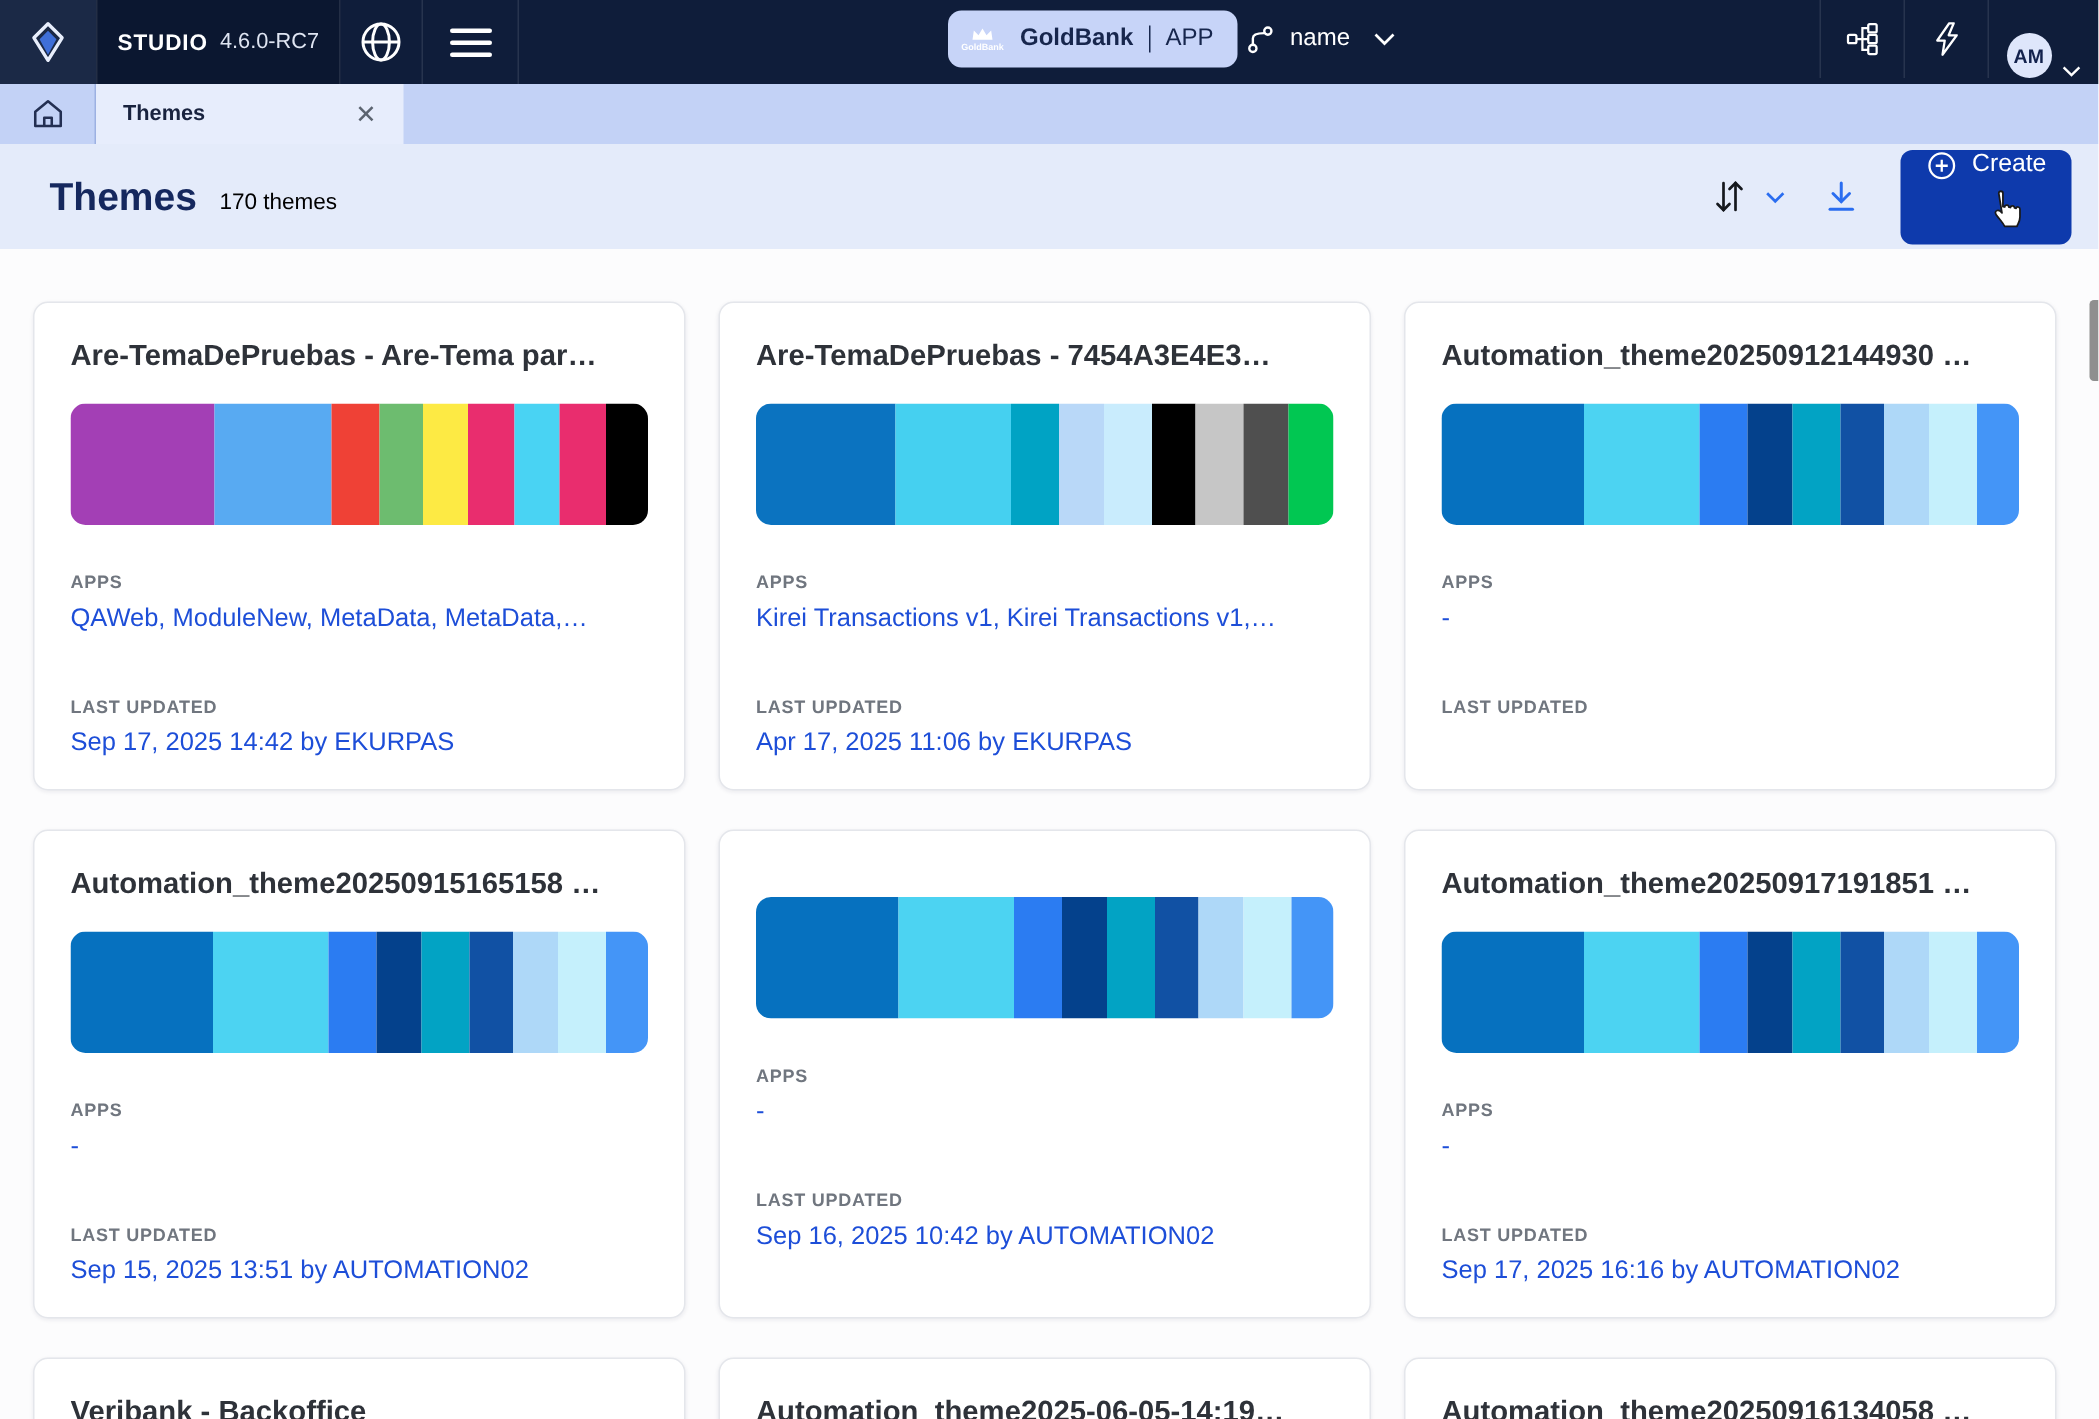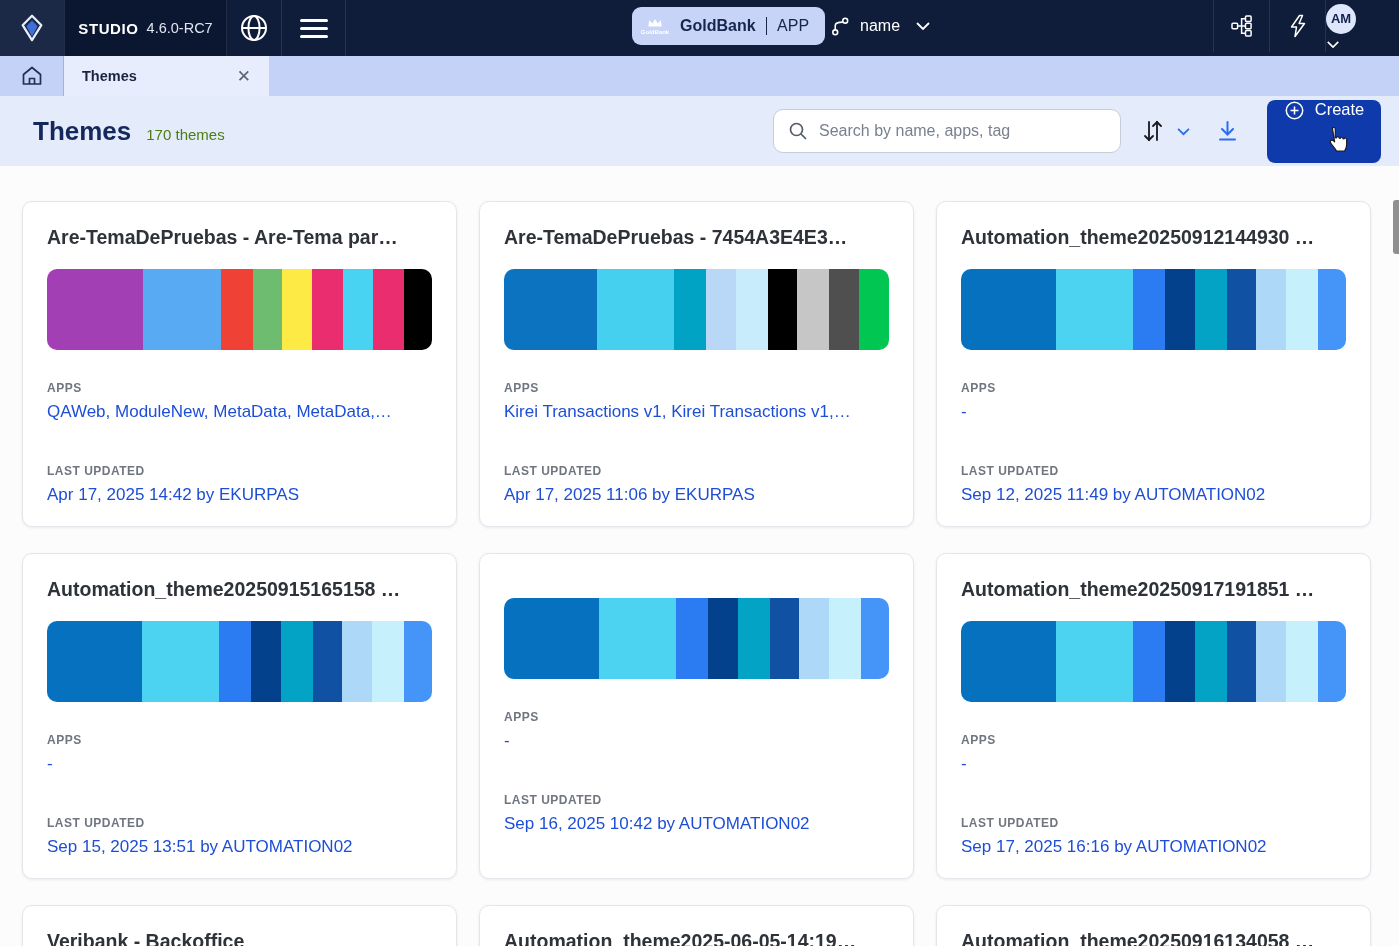--- a/index.html
+++ b/index.html
@@ -25,37 +25,37 @@
   .chip-logo .chip-word { font-size:6px; color:#fff; font-weight:bold; margin-top:1px; }
   .chip-name { font-size:16px; font-weight:600; color:#17264d; }
   .chip-div { width:1.5px; height:18px; background:#17264d; }
   .chip-suffix { font-size:16px; color:#17264d; }
 
   .branch-ctl { position:absolute; left:830px; top:0; height:52px; display:flex; align-items:center; gap:9px; cursor:pointer; }
   .branch-name { font-size:16px; color:#fff; }
 
   .nav-right { position:absolute; right:0; top:0; height:52px; display:flex; align-items:stretch; }
   .nav-right .nav-sec { width:56px; border-left:1px solid rgba(255,255,255,.10); cursor:pointer; }
-  .nav-user { width:74px !important; display:flex; align-items:flex-start; justify-content:center; gap:6px;flex-direction:column; }
+  .nav-user { width:74px !important; display:flex; align-items:flex-end; justify-content:center; gap:6px; }
   .avatar { width:30px; height:30px; border-radius:50%; background:#dee6fb; color:#13224d;
             font-size:13px; font-weight:bold; display:flex; align-items:center; justify-content:center; }
 
   
   .tabbar { height:40px; background:#c3d2f6; display:flex; align-items:stretch; }
   .tab-home { width:64px; display:flex; align-items:center; justify-content:center;
               border-right:1px solid #9db1e2; cursor:pointer; }
   .tab-active { width:205px; background:#e7edfc; display:flex; align-items:center;
                 padding:0 14px 0 18px; cursor:pointer; }
   .tab-label { font-size:14.5px; font-weight:bold; color:#19233f; flex:1; }
   .tab-close { color:#5c6470; font-size:17px; line-height:1; cursor:pointer; padding:2px 4px; }
 
   
   .pagehead { height:70px; background:#e4ebfa; display:flex; align-items:center; padding:0 18px 0 33px; }
   .ph-title { font-size:26px; font-weight:800; color:#15285e; }
-  .ph-count { font-size:15px; color:#4d7c0f; margin-left:15px; margin-top:6px; }
+  .ph-count { font-size:15px; color:#000000; margin-left:15px; margin-top:6px; }
   .ph-right { margin-left:auto; display:flex; align-items:center; }
   .searchbox { width:348px; height:44px; background:#fff; border:1px solid #c8ccd6; border-radius:10px;
                display:flex; align-items:center; padding:0 14px; gap:11px; }
   .searchbox input { border:none; outline:none; flex:1; font-size:16px; color:#333;
                      font-family:"Liberation Sans", sans-serif; background:transparent; }
   .searchbox input::placeholder { color:#79808e; }
   .sort-group { display:flex; align-items:center; gap:12px; margin-left:21px; cursor:pointer; }
   .dl-btn { margin-left:25px; cursor:pointer; display:flex; align-items:center; }
   .create-btn { margin-left:28px; width:114px; height:63px; background:#0e3aac; border:none; border-radius:8px;
                 color:#fff; font-size:16.5px; font-family:"Liberation Sans", sans-serif;
@@ -186,29 +186,20 @@
     <span class="tab-label">Themes</span>
     <span class="tab-close">✕</span>
   </div>
 </div>
 
 <div class="pagehead">
   <span class="ph-title">Themes</span>
   <span class="ph-count">170 themes</span>
 
   <div class="ph-right">
-    <div class="searchbox">
-      <span>
-        <svg width="20" height="20" viewBox="0 0 20 20" fill="none" stroke="#535b68" stroke-width="1.7">
-          <circle cx="8.5" cy="8.5" r="6"></circle>
-          <line x1="13" y1="13" x2="18" y2="18"></line>
-        </svg>
-      </span>
-      <input type="text" placeholder="Search by name, apps, tag" style="">
-    </div>
 
     <div class="sort-group">
       <span>
         <svg width="22" height="26" viewBox="0 0 22 26" fill="none" stroke="#15181d" stroke-width="1.8" stroke-linecap="round">
           <line x1="7" y1="4" x2="7" y2="22"></line>
           <polyline points="3,18 7,22 11,18"></polyline>
           <line x1="15" y1="22" x2="15" y2="4"></line>
           <polyline points="11,8 15,4 19,8"></polyline>
         </svg>
       </span>
@@ -257,21 +248,21 @@
           <div style="flex: 30 0 0px; background: rgb(73, 211, 243);"></div>
           <div style="flex: 32 0 0px; background: rgb(233, 45, 110);"></div>
           <div style="flex: 28 0 0px; background: rgb(0, 0, 0);"></div>
         </div>
       <div class="meta">
           <div class="meta-label">APPS</div>
         <div class="meta-value">QAWeb, ModuleNew, MetaData, MetaData,…</div>
         </div>
       <div class="meta">
           <div class="meta-label">LAST UPDATED</div>
-        <div class="meta-value">Apr 17, 2025 14:42 by EKURPAS</div>
+        <div class="meta-value">Sep 17, 2025 14:42 by EKURPAS</div>
         </div>
     </div>
 
     <div class="card">
       <div class="card-title">Are-TemaDePruebas - 7454A3E4E3…</div>
       <div class="strip">
           <div style="flex: 93 0 0px; background: rgb(11, 115, 192);"></div>
           <div style="flex: 78 0 0px; background: rgb(69, 208, 240);"></div>
           <div style="flex: 32 0 0px; background: rgb(0, 163, 196);"></div>
           <div style="flex: 30 0 0px; background: rgb(185, 216, 248);"></div>
@@ -303,21 +294,20 @@
           <div style="flex: 30 0 0px; background: rgb(174, 216, 248);"></div>
           <div style="flex: 32 0 0px; background: rgb(197, 240, 252);"></div>
           <div style="flex: 28 0 0px; background: rgb(68, 149, 247);"></div>
         </div>
       <div class="meta">
           <div class="meta-label">APPS</div>
         <div class="meta-value">-</div>
         </div>
       <div class="meta">
           <div class="meta-label">LAST UPDATED</div>
-        <div class="meta-value">Sep 12, 2025 11:49 by AUTOMATION02</div>
         </div>
     </div>
 
     <div class="card">
       <div class="card-title">Automation_theme20250915165158 …</div>
       <div class="strip">
           <div style="flex: 95 0 0px; background: rgb(6, 113, 191);"></div>
           <div style="flex: 78 0 0px; background: rgb(76, 211, 242);"></div>
           <div style="flex: 32 0 0px; background: rgb(43, 124, 242);"></div>
           <div style="flex: 30 0 0px; background: rgb(4, 65, 140);"></div>

